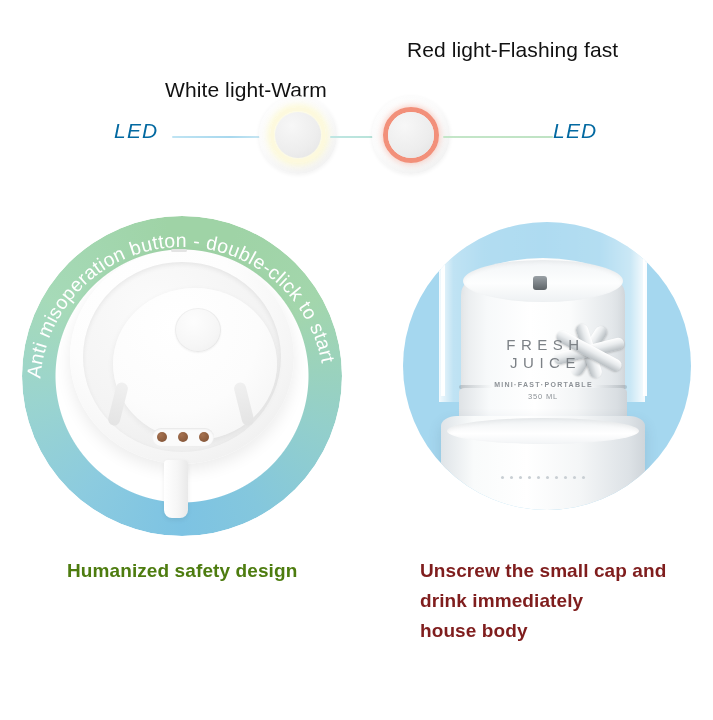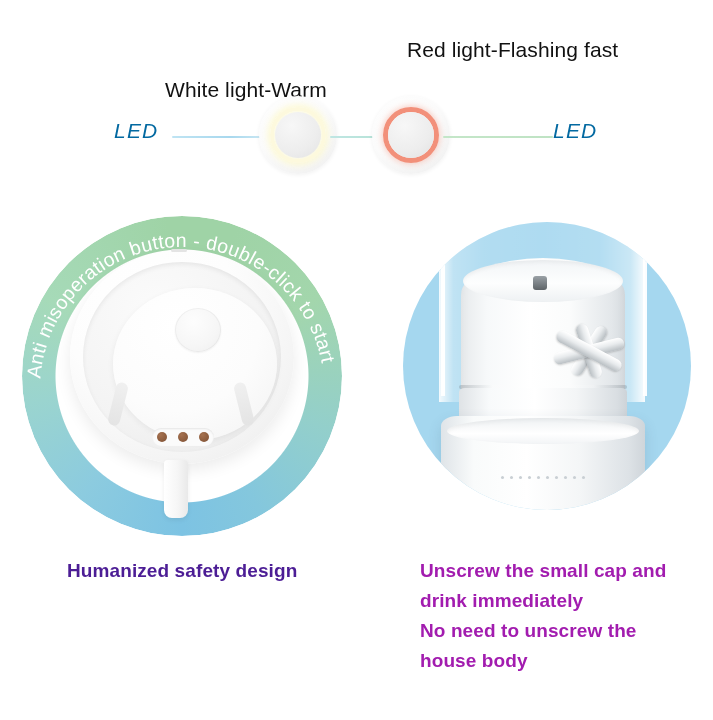--- a/index.html
+++ b/index.html
@@ -394,22 +394,22 @@
 
   
   .captions { position: absolute; top: 556px; left: 0; width: 713px; height: 130px; }
   .caption {
     position: absolute;
     font-size: 19px;
     font-weight: 700;
     line-height: 30px;
     letter-spacing: 0.1px;
   }
-  .caption-left  { left: 67px;  top: 0; color: #4c1d95; width: 320px; }
-  .caption-right { left: 420px; top: 0; color: #a21caf; width: 280px; }
+  .caption-left  { left: 67px;  top: 0; color: #4d7c0f; width: 320px; }
+  .caption-right { left: 420px; top: 0; color: #7f1d1d; width: 280px; }
   .caption p { margin: 0; }
 </style>
 </head>
 <body>
 
 <div class="top-headings">
   <div class="heading heading-white">White light-Warm</div>
   <div class="heading heading-red">Red light-Flashing fast</div>
 </div>
 
@@ -475,20 +475,26 @@
       <div class="glass-edge-r"></div>
 
       <div class="inner-cup">
         <div class="cup-mouth"></div>
         <div class="blade blade-3"></div>
         <div class="blade blade-4"></div>
         <div class="blade blade-1"></div>
         <div class="blade blade-2"></div>
         <div class="blade-core"></div>
 
+        <div class="brand-block">
+          <div class="brand-line">FRESH</div>
+          <div class="brand-line">JUICE</div>
+          <div class="brand-sub">MINI·FAST·PORTABLE</div>
+          <div class="brand-vol">350 ML</div>
+        </div>
       </div>
 
       <div class="collar-seam"></div>
       <div class="collar"></div>
       <div class="base-ring"></div>
       <div class="base-ring-lip"></div>
       <div class="vents">
         <span class="vent-dot"></span>
         <span class="vent-dot"></span>
         <span class="vent-dot"></span>
@@ -504,16 +510,15 @@
   </div>
 </div>
 
 <div class="captions">
   <div class="caption caption-left">
     <p>Humanized safety design</p>
   </div>
   <div class="caption caption-right">
     <p>Unscrew the small cap and</p>
     <p>drink immediately</p>
-    <p>No need to unscrew the</p>
     <p>house body</p>
   </div>
 </div>
 
 </body></html>

